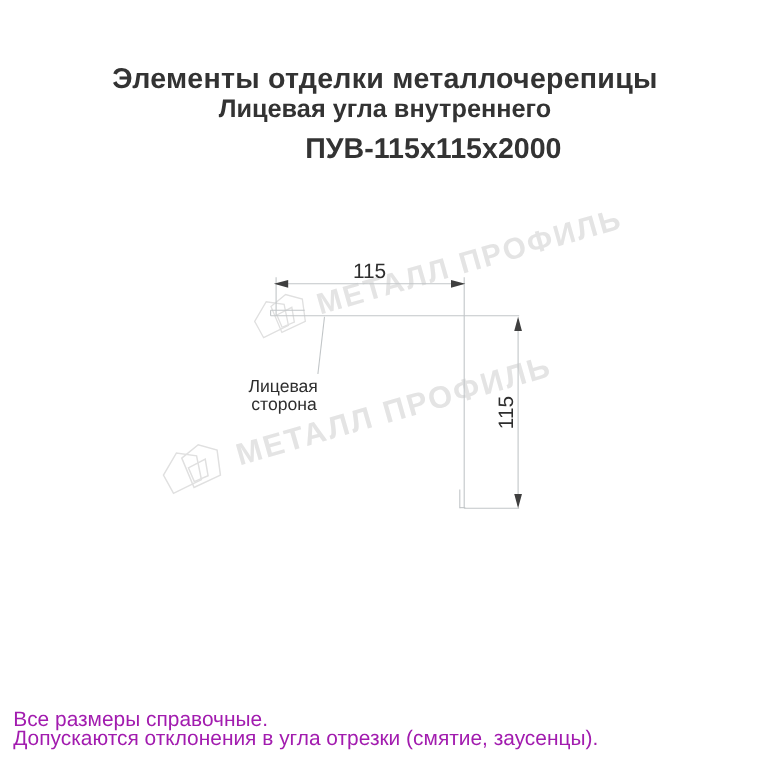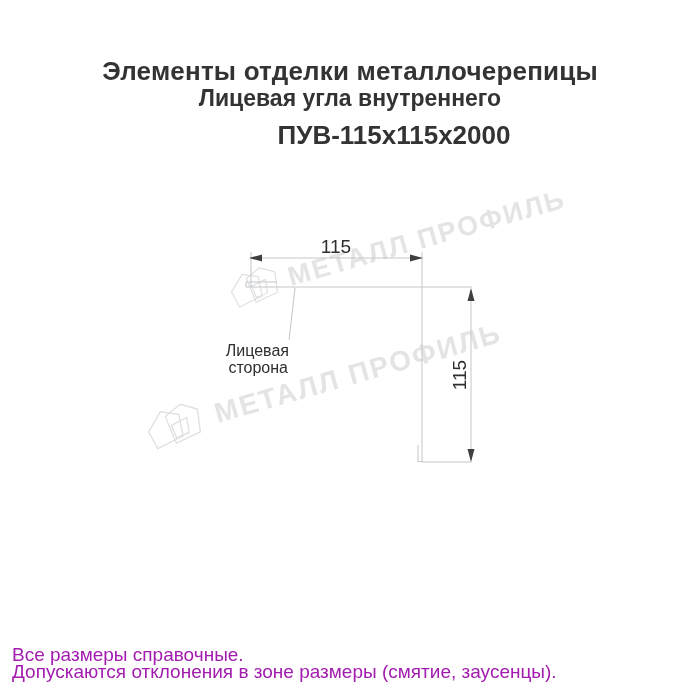--- a/index.html
+++ b/index.html
@@ -110,16 +110,16 @@
 
     <g>
       <line x1="295" y1="288" x2="289" y2="340"></line>
       <text class="face-text" x="289" y="356" text-anchor="end">Лицевая</text>
       <text class="face-text" x="288" y="373" text-anchor="end">сторона</text>
     </g>
   </svg>
 
   <div class="footnotes">
     <div>Все размеры справочные.</div>
-    <div>Допускаются отклонения в зоне размеры (смятие, заусенцы).</div>
+    <div>Допускаются отклонения в угла отрезки (смятие, заусенцы).</div>
   </div>
 
 </div>
 
 </body></html>

